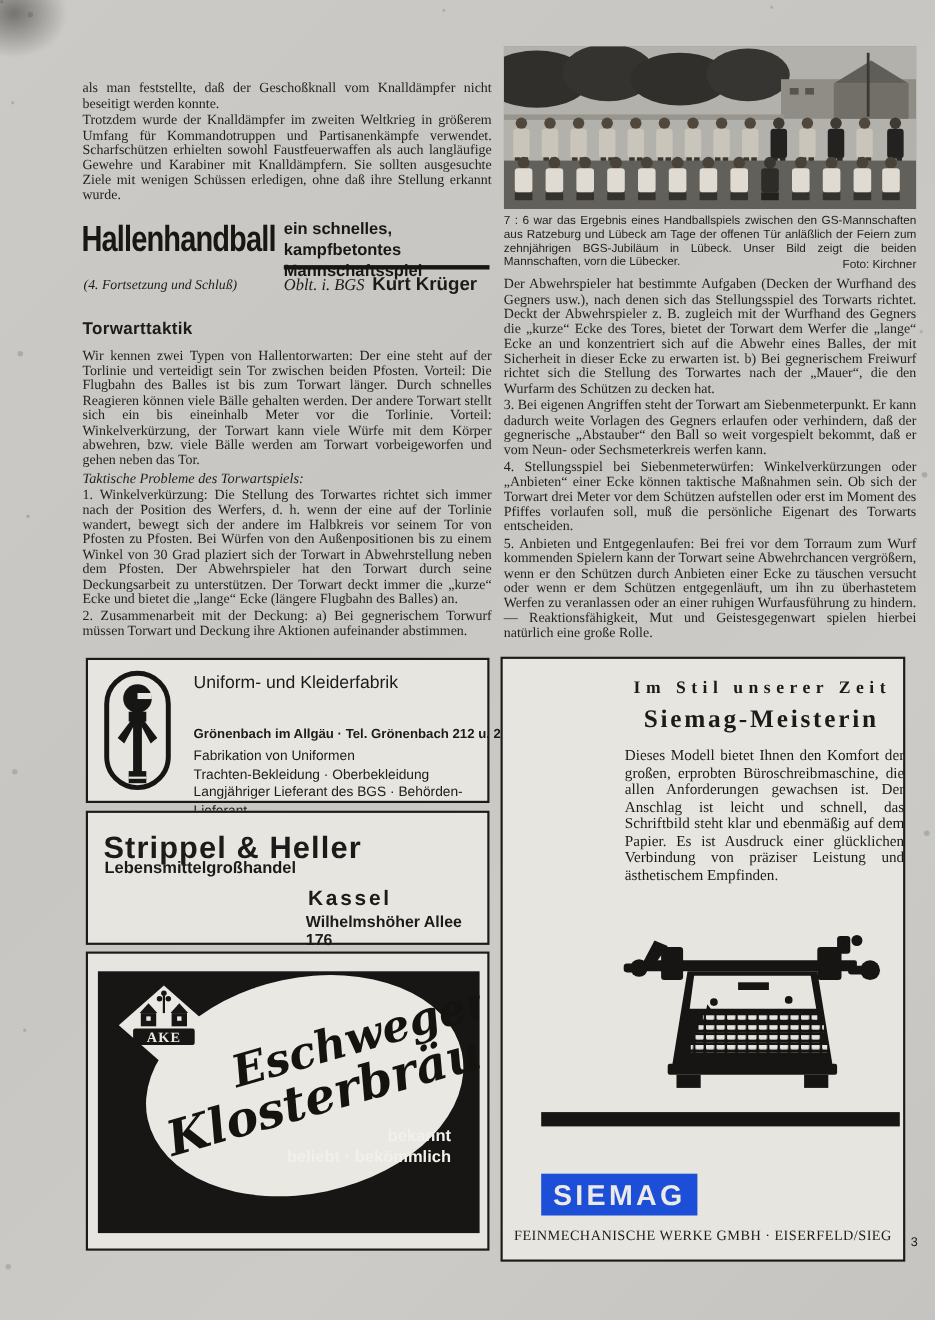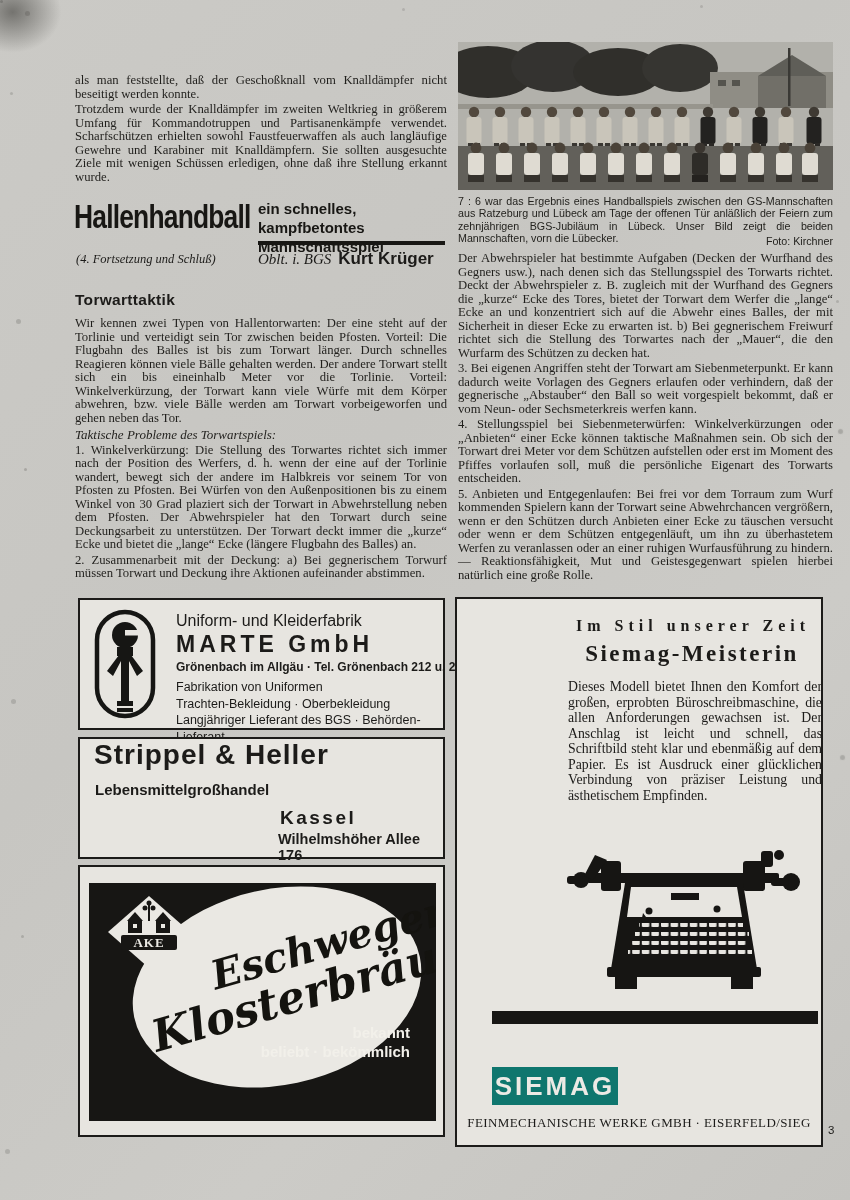--- a/index.html
+++ b/index.html
@@ -48,21 +48,21 @@
             font-weight:bold;font-size:15px;line-height:19px;}
   .k-footer{position:absolute;left:0;right:0;bottom:8px;text-align:center;color:#f0eee8;
             font-family:"Liberation Serif",serif;font-weight:bold;font-size:15.5px;letter-spacing:1.5px;}
   
   .s-kicker{font-family:"Liberation Serif",serif;font-weight:bold;font-size:16px;
             letter-spacing:5px;text-align:center;white-space:nowrap;}
   .s-title{font-family:"Liberation Serif",serif;font-weight:bold;font-size:23px;
            letter-spacing:2.5px;text-align:center;white-space:nowrap;}
   .s-body{font-family:"Liberation Serif",serif;font-size:13.8px;line-height:15.5px;text-align:justify;}
   .s-bar{position:absolute;left:35px;top:412px;width:326px;height:13px;background:#171614;}
-  .s-logo{position:absolute;left:35px;top:468px;width:126px;height:38px;background:#0f766e;
+  .s-logo{position:absolute;left:35px;top:468px;width:142px;height:38px;background:#1d4ed8;
           color:#eceae5;display:flex;align-items:center;justify-content:center;
           font-weight:bold;font-size:26px;letter-spacing:3px;}
   .s-footer{position:absolute;left:0;right:0;top:516px;text-align:center;
             font-family:"Liberation Serif",serif;font-size:13px;letter-spacing:.4px;}
   .page-num{font-size:11.5px;}
   
   .corner-smudge{left:0;top:0;width:70px;height:60px;
     background:radial-gradient(ellipse at 18% 20%,rgba(45,44,40,.55),rgba(45,44,40,0) 60%);}
   .speckles{left:0;top:0;width:3px;height:3px;border-radius:50%;background:rgba(70,69,65,.3);
     box-shadow:26px 12px 0 1px rgba(70,69,65,.25),10px 92px 0 0 rgba(70,69,65,.2),
@@ -188,31 +188,30 @@
     <svg class="abs" style="left:14px;top:9px;" viewBox="0 0 62 110" width="62" height="110">
       <rect x="3" y="3" width="56" height="104" rx="28" fill="none" stroke="#161614" stroke-width="4.5"></rect>
       <circle cx="31" cy="26" r="13" fill="#161614"></circle>
       <rect x="31" y="21" width="13" height="5.5" fill="#e7e5e0"></rect>
       <polygon points="31,38 13,62 19,67 27,52 27,93 35,93 35,52 43,67 49,62" fill="#161614"></polygon>
       <rect x="23" y="38" width="16" height="9" fill="#161614"></rect>
       <rect x="23" y="92" width="16" height="11" fill="#161614"></rect>
       <rect x="23" y="97" width="16" height="2" fill="#e7e5e0"></rect>
     </svg>
     <div class="abs m-tagline" style="left:96px;top:12px;">Uniform- und Kleiderfabrik</div>
-    <div class="abs m-name" style="left:96px;top:31px;">MARTE GmbH</div>
     <div class="abs m-contact" style="left:96px;top:60px;">Grönenbach im Allgäu · Tel. Grönenbach 212 u. 213</div>
     <div class="abs m-services" style="left:96px;top:79px;">
       <div>Fabrikation von Uniformen</div>
       <div>Trachten-Bekleidung · Oberbekleidung</div>
       <div>Langjähriger Lieferant des BGS · Behörden-Lieferant</div>
     </div>
   </div>
 
   <div class="adbox" style="left:78px;top:737px;width:363px;height:118px;">
-    <div class="abs st-name" style="left:14px;top:0;text-align:right;">Strippel &amp; Heller</div>
+    <div class="abs st-name" style="left:14px;top:16px;text-align:right;">Strippel &amp; Heller</div>
     <div class="abs st-sub" style="left:15px;top:42px;">Lebensmittelgroßhandel</div>
     <div class="abs st-city" style="left:200px;top:68px;">Kassel</div>
     <div class="abs st-street" style="left:198px;top:92px;">Wilhelmshöher Allee 176</div>
   </div>
 
   <div class="adbox" style="left:78px;top:865px;width:363px;height:268px;">
     <div class="k-black">
       <div class="k-oval"></div>
       <svg class="abs" style="left:18px;top:12px;" viewBox="0 0 84 74" width="84" height="74">
         <polygon points="42,1 83,37 42,73 1,37" fill="#eae8e3"></polygon>

